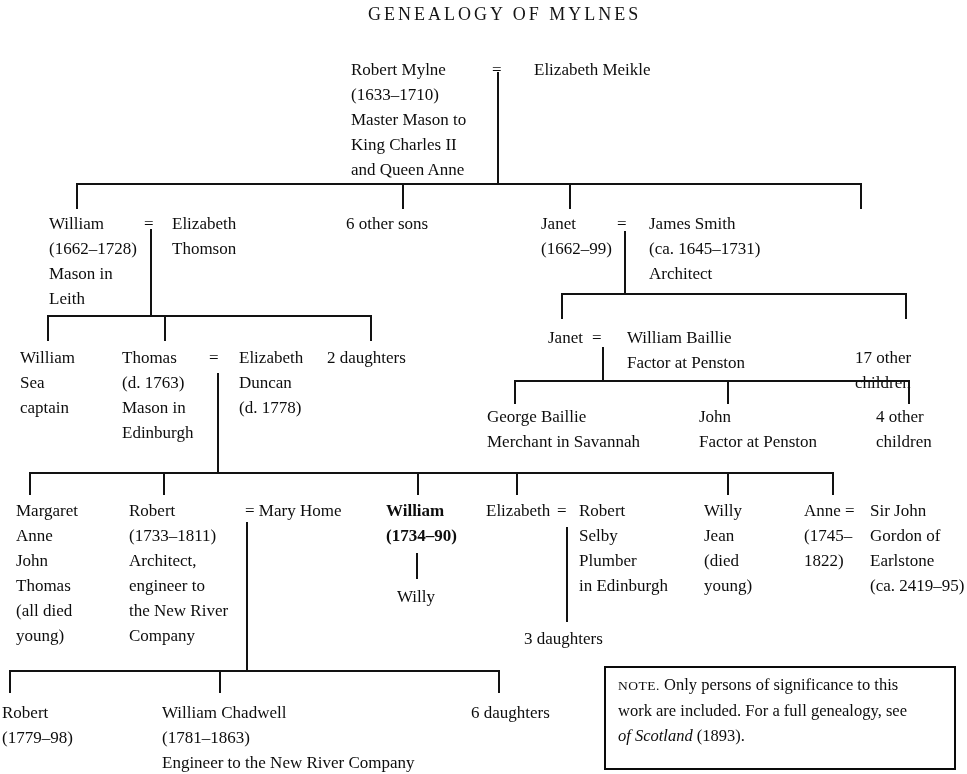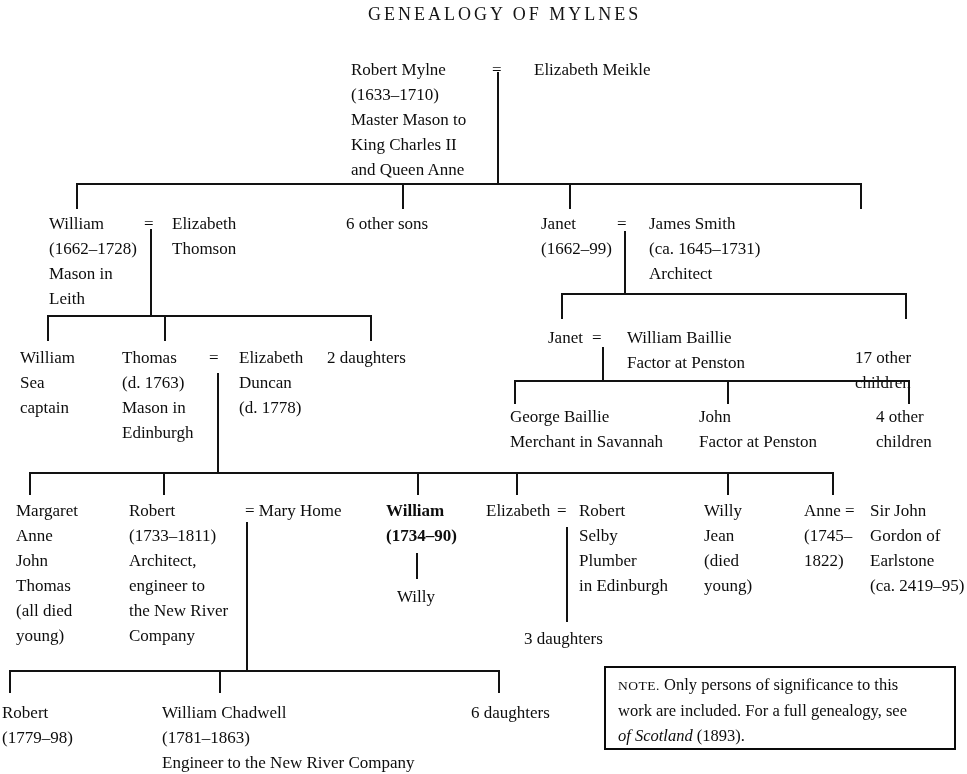--- a/index.html
+++ b/index.html
@@ -12,21 +12,21 @@
     position:absolute; left:368px; top:2px;
     font-size:18px; letter-spacing:3px; white-space:nowrap; color:#141414;
   }
   .tb { position:absolute; white-space:pre-line; }
   .b  { font-weight:bold; }
   .eq { position:absolute; white-space:nowrap; }
   .h, .v { position:absolute; background:#121212; }
   .h { height:2px; }
   .v { width:2px; }
   .note {
-    position:absolute; left:604px; top:666px; width:352px; height:84px;
+    position:absolute; left:604px; top:666px; width:352px; height:104px;
     box-sizing:border-box; border:2px solid #0a0a0a; background:#fff;
     padding:4px 10px 0 12px; font-size:16.5px; line-height:25px;
   }
   .note-label { font-size:13.5px; letter-spacing:0.5px; }
   .it { font-style:italic; }
 </style>
 </head>
 <body>
 
 <div class="page">
@@ -69,21 +69,21 @@
 (d. 1778)</div>
   <div class="tb" style="left:327px; top:345px;">2 daughters</div>
 
   <div class="tb" style="left:548px; top:325px;">Janet</div>
   <div class="eq" style="left:592px; top:325px;">=</div>
   <div class="tb" style="left:627px; top:325px;">William Baillie
 Factor at Penston</div>
   <div class="tb" style="left:855px; top:325px;margin-top:20px;">17 other
 children</div>
 
-  <div class="tb" style="left:487px; top:404px;margin-left:23px;">George Baillie
+  <div class="tb" style="left:487px; top:404px;">George Baillie
 Merchant in Savannah</div>
   <div class="tb" style="left:699px; top:404px;">John
 Factor at Penston</div>
   <div class="tb" style="left:876px; top:404px;">4 other
 children</div>
 
   <div class="tb" style="left:16px; top:498px;">Margaret
 Anne
 John
 Thomas

